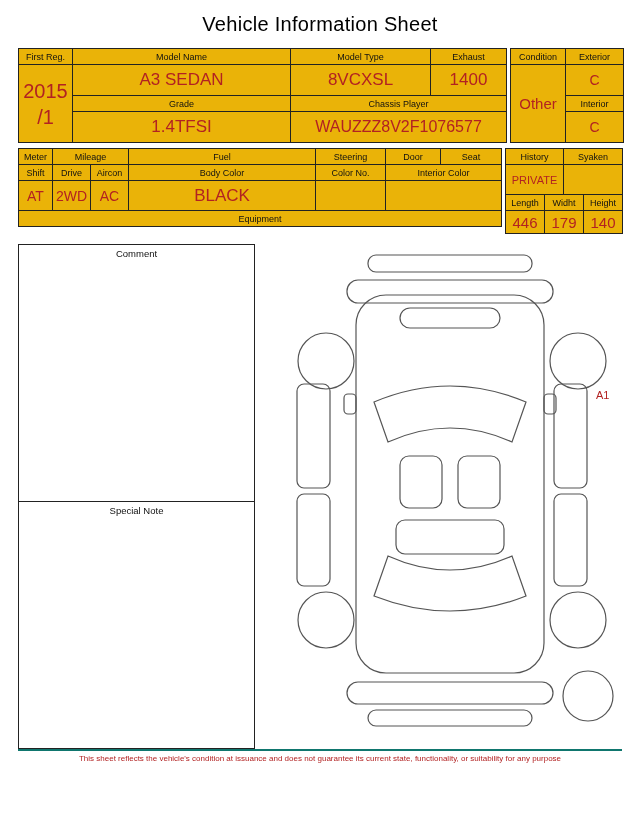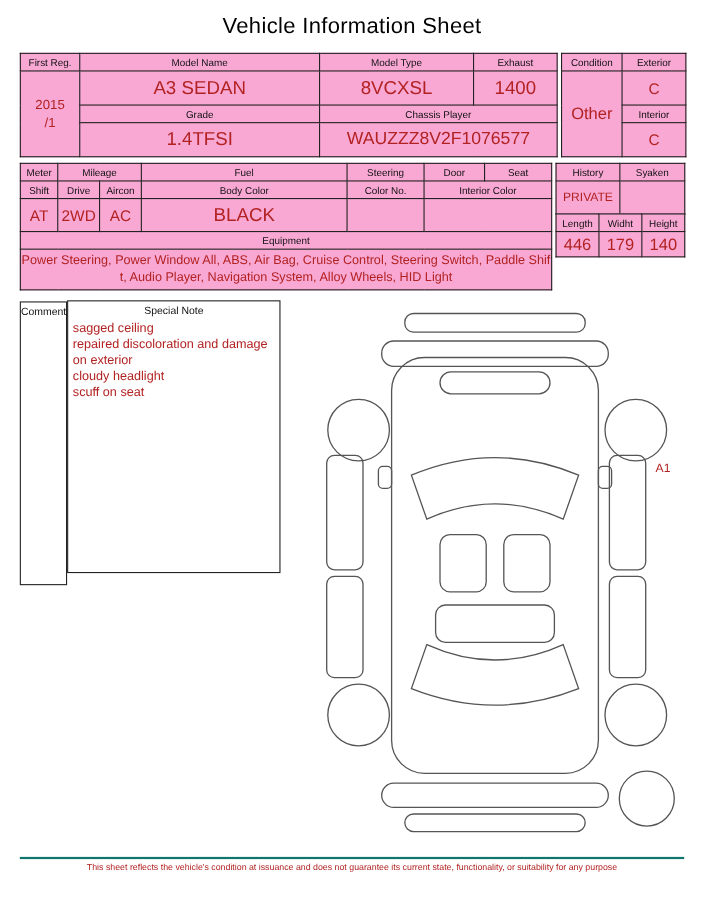--- a/index.html
+++ b/index.html
@@ -2,37 +2,37 @@
 <html><head>
 <meta charset="utf-8">
 <style>
   html,body{margin:0;padding:0}
   body{width:640px;height:835px;overflow:hidden;background:#fff;
        font-family:"Liberation Sans",sans-serif;color:#000}
   .page{width:640px;height:815px;padding:13px 18px 0;box-sizing:border-box}
   .title{font-size:20px;font-weight:400;text-align:center;margin:0 0 12px;letter-spacing:.3px}
   .trow{display:flex;gap:3px;align-items:flex-start}
   .spec{margin-top:5px}
-  table.tbl{border-collapse:collapse;table-layout:fixed;background:#f9a8d4}
+  table.tbl{border-collapse:collapse;table-layout:fixed;background:#eab308}
   .tbl td{border:1px solid #222;text-align:center;vertical-align:middle;padding:0;overflow:hidden}
   tr.hdr td{height:15px;font-size:9px;color:#111}
   tr.val td{height:30px}
   tr.val2 td{height:29px}
   .red{color:#b22222}
   .v17{font-size:17px}.v16{font-size:16px}.v15{font-size:15px}
   .v14{font-size:14px}.v13{font-size:13px}.v11{font-size:11px}
-  .firstreg{font-size:12px;text-align:left;padding-left:4px;line-height:1.3}
+  .firstreg{font-size:20px;text-align:left;padding-left:4px;line-height:1.3}
   td.fee{height:44px}
   tr.lwh td{height:22px}
   .equip{height:36px;font-size:11.5px;color:#b22222;text-align:left;vertical-align:top;
          padding:2px 4px;line-height:1.3;word-break:break-all}
   .rcol{display:flex;flex-direction:column}
   .rcol table + table{margin-top:-1px}
   .bottom{display:flex;margin-top:10px;height:505px}
-  .leftcol{width:237px;display:flex;flex-direction:row}
+  .leftcol{width:237px;display:flex;flex-direction:column}
   .box{border:1px solid #222;background:#fff;box-sizing:border-box}
   .comment-box{height:258px}
   .note-box{height:248px;margin-top:-1px}
   .boxhdr{font-size:9.5px;text-align:center;padding-top:3px;color:#111}
   .notes{padding:4px 4px 0;color:#b22222;font-size:11.5px;line-height:1.25;
          text-align:left;word-break:break-all}
   .diagram{flex:1;position:relative}
   .diagram svg{display:block;margin-left:7px}
   .footer{border-top:2px solid #0f766e;padding-top:3px;font-size:8px;color:#b22222;
           text-align:center;white-space:nowrap;overflow:hidden}
@@ -135,23 +135,20 @@
         <td class="red v14">AT</td>
         <td class="red v14">2WD</td>
         <td class="red v14">AC</td>
         <td class="red v17">BLACK</td>
         <td></td>
         <td colspan="2"></td>
       </tr>
       <tr class="hdr">
         <td colspan="7">Equipment</td>
       </tr>
-      <tr>
-        <td colspan="7" class="equip">Power Steering, Power Window  All, ABS, Air Bag, Cruise Control, Steering Switch, Paddle Shift, Audio Player, Navigation System, Alloy Wheels, HID Light</td>
-      </tr>
     </tbody>
       </table>
 
     <div class="rcol" style="width:117px">
       <table class="tbl" style="width:117px">
         <colgroup>
             <col style="width:58px">
             <col style="width:59px">
           </colgroup>
         <tbody>
@@ -187,26 +184,20 @@
     </div>
   </div>
 
   <div class="bottom">
     <div class="leftcol">
       <div class="box comment-box">
         <div class="boxhdr">Comment</div>
       </div>
       <div class="box note-box">
         <div class="boxhdr">Special Note</div>
-        <div class="notes">
-          <div>sagged ceiling</div>
-          <div>repaired discoloration and damage on exterior</div>
-          <div>cloudy headlight</div>
-          <div>scuff on seat</div>
-        </div>
       </div>
     </div>
 
     <div class="diagram">
       <svg viewBox="0 0 360 505" width="360" height="505">
         <g fill="none" stroke="#555" stroke-width="1.2">
           <rect x="106" y="11" width="164" height="17" rx="8"></rect>
           <rect x="85" y="36" width="206" height="23" rx="11"></rect>
           <rect x="94" y="51" width="188" height="378" rx="30"></rect>
           <rect x="138" y="64" width="100" height="20" rx="10"></rect>

